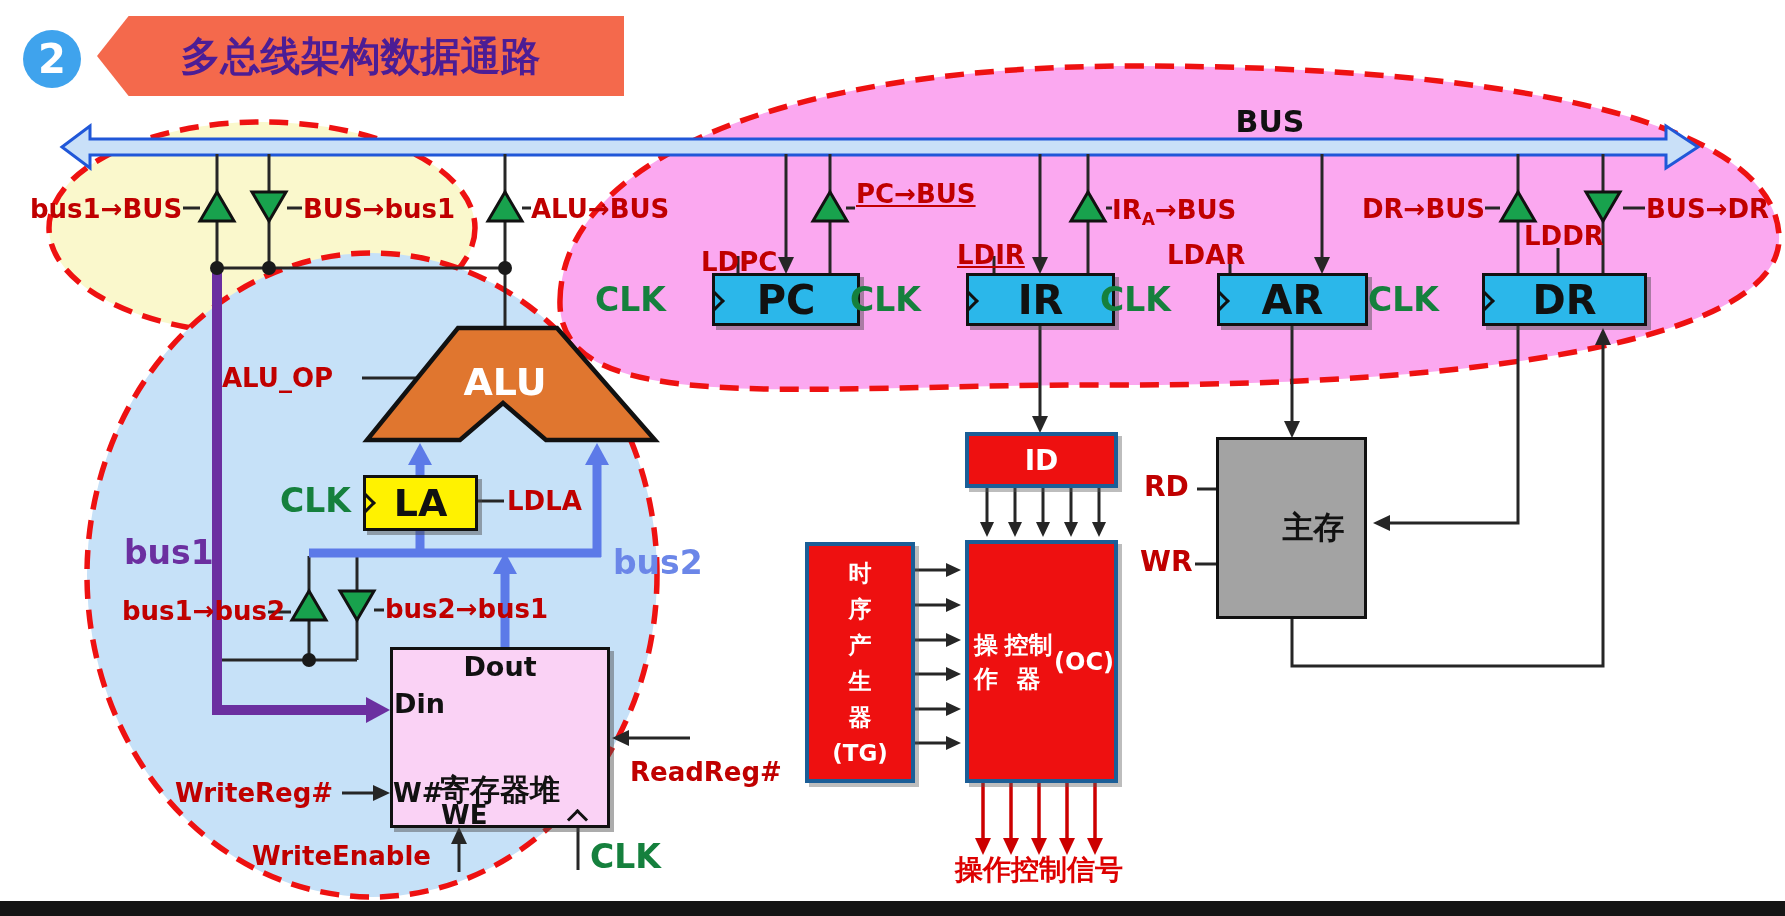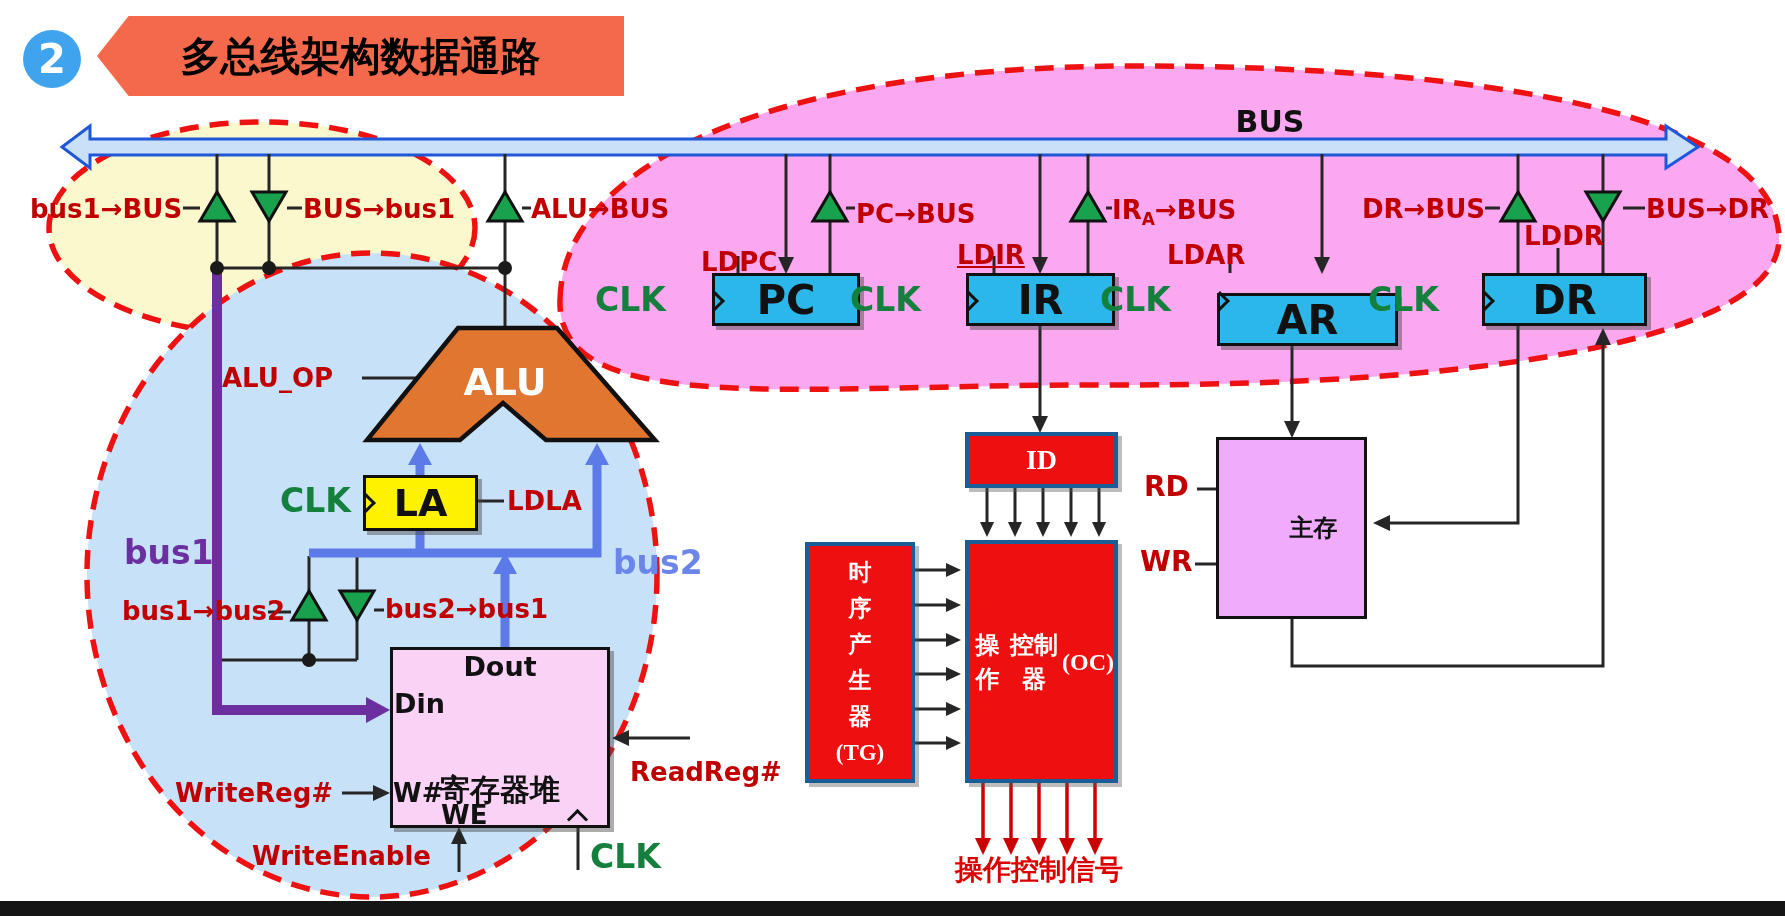--- a/index.html
+++ b/index.html
@@ -7,32 +7,32 @@
          font-family:"DejaVu Sans","Liberation Sans",sans-serif;font-weight:bold;}
   #shapes{position:absolute;left:0;top:0;z-index:1;}
   .abs{position:absolute;z-index:3;white-space:nowrap;}
   .lbl{color:#C00000;font-size:26px;line-height:28px;}
   .clk{color:#15803d;font-size:33px;line-height:28px;}
   .busword{color:#111;font-size:30px;}
   .box{position:absolute;z-index:2;box-sizing:border-box;display:flex;align-items:center;justify-content:center;}
   .reg{background:#2BB7EA;border:3.5px solid #111;font-size:40px;color:#111;
        box-shadow:4px 4px 0 rgba(70,70,70,.45);}
   .la{background:#FFF200;border:3.5px solid #111;font-size:38px;color:#111;box-shadow:4px 4px 0 rgba(70,70,70,.45);}
-  .redbox{background:#EE1010;border:4px solid #1B5E97;color:#fff;box-shadow:4px 4px 0 rgba(90,90,90,.4);font-family:Liberation Serif, serif;}
-  .memory{background:#f0abfc;border:3.5px solid #111;color:#111;font-size:24px;padding-left:44px;}
+  .redbox{background:#EE1010;border:4px solid #1B5E97;color:#fff;box-shadow:4px 4px 0 rgba(90,90,90,.4);}
+  .memory{background:#a3a3a3;border:3.5px solid #111;color:#111;font-size:31px;padding-left:44px;}
   .regfile{background:#FAD2F5;border:3.5px solid #111;box-shadow:4px 4px 0 rgba(70,70,70,.45);}
   .rf-lbl{position:absolute;z-index:3;color:#111;font-size:26px;white-space:nowrap;}
   .chev{position:absolute;z-index:4;width:11px;height:11px;border-top:3.5px solid #111;border-right:3.5px solid #111;
         transform:rotate(45deg);}
   .chevup{position:absolute;z-index:4;width:12px;height:12px;border-top:3.5px solid #111;border-left:3.5px solid #111;
         transform:rotate(45deg);background:transparent;}
   .banner{position:absolute;z-index:3;left:97px;top:16px;width:527px;height:80px;background:#F4694C;
           clip-path:polygon(0% 50%,6% 0%,100% 0%,100% 100%,6% 100%);
           display:flex;align-items:center;justify-content:center;}
-  .banner span{color:#000000;font-size:40px;}
+  .banner span{color:#4c1d95;font-size:40px;}
   .badge{position:absolute;z-index:4;left:23px;top:30px;width:58px;height:58px;border-radius:50%;
          background:#3FA3ED;color:#fff;font-size:40px;display:flex;align-items:center;justify-content:center;}
   .tgline{line-height:36px;font-size:23px;text-align:center;}
   .ocline{line-height:34px;font-size:24px;text-align:center;}
   .bottombar{position:absolute;z-index:5;left:0;top:901px;width:1785px;height:15px;background:#151515;}
   sub.ira{font-size:17px;}
 </style>
 </head>
 <body>
 
@@ -181,21 +181,21 @@
   <div class="banner">
     <span>多总线架构数据通路</span>
   </div>
   <div class="badge">2</div>
 
   <div class="abs busword" style="left:1205px;top:104px;width:130px;text-align:center;">BUS</div>
 
   <div class="abs lbl" style="left:30px;top:195px;">bus1→BUS</div>
   <div class="abs lbl" style="left:303px;top:195px;">BUS→bus1</div>
   <div class="abs lbl" style="left:531px;top:195px;">ALU→BUS</div>
-  <div class="abs lbl" style="left:856px;top:200px;">PC→BUS</div>
+  <div class="abs lbl" style="left:856px;top:180px;text-decoration:underline;">PC→BUS</div>
   <div class="abs lbl" style="left:1112px;top:196px;"><span>IR</span><sub class="ira">A</sub><span>→BUS</span></div>
   <div class="abs lbl" style="left:1362px;top:195px;">DR→BUS</div>
   <div class="abs lbl" style="left:1646px;top:195px;">BUS→DR</div>
   <div class="abs lbl" style="left:122px;top:597px;">bus1→bus2</div>
   <div class="abs lbl" style="left:385px;top:595px;">bus2→bus1</div>
 
   <div class="abs lbl" style="left:701px;top:248px;">LDPC</div>
   <div class="abs lbl" style="left:957px;top:241px;text-decoration:underline;">LDIR</div>
   <div class="abs lbl" style="left:1167px;top:241px;">LDAR</div>
   <div class="abs lbl" style="left:1524px;top:222px;">LDDR</div>
@@ -213,21 +213,21 @@
   <div class="abs clk" style="left:1100px;top:286px;">CLK</div>
   <div class="abs clk" style="left:1368px;top:286px;">CLK</div>
   <div class="abs clk" style="left:280px;top:487px;">CLK</div>
   <div class="abs clk" style="left:590px;top:843px;">CLK</div>
 
   <div class="abs" style="left:124px;top:533px;color:#6B2FA0;font-size:33px;">bus1</div>
   <div class="abs" style="left:613px;top:543px;color:#6B86E8;font-size:33px;">bus2</div>
 
   <div class="box reg" style="left:712px;top:273px;width:148px;height:53px;">PC</div>
   <div class="box reg" style="left:966px;top:273px;width:149px;height:53px;">IR</div>
-  <div class="box reg" style="left:1217px;top:273px;width:181px;height:53px;margin-top:20px;">AR</div>
+  <div class="box reg" style="left:1217px;top:273px;width:151px;height:53px;">AR</div>
   <div class="box reg" style="left:1482px;top:273px;width:165px;height:53px;">DR</div>
   <div class="box la" style="left:363px;top:475px;width:115px;height:56px;">LA</div>
 
   <div class="chev" style="left:708px;top:294px;"></div>
   <div class="chev" style="left:962px;top:294px;"></div>
   <div class="chev" style="left:1213px;top:294px;"></div>
   <div class="chev" style="left:1478px;top:294px;"></div>
   <div class="chev" style="left:359px;top:496px;"></div>
   <div class="chevup" style="left:570px;top:812px;"></div>
 

